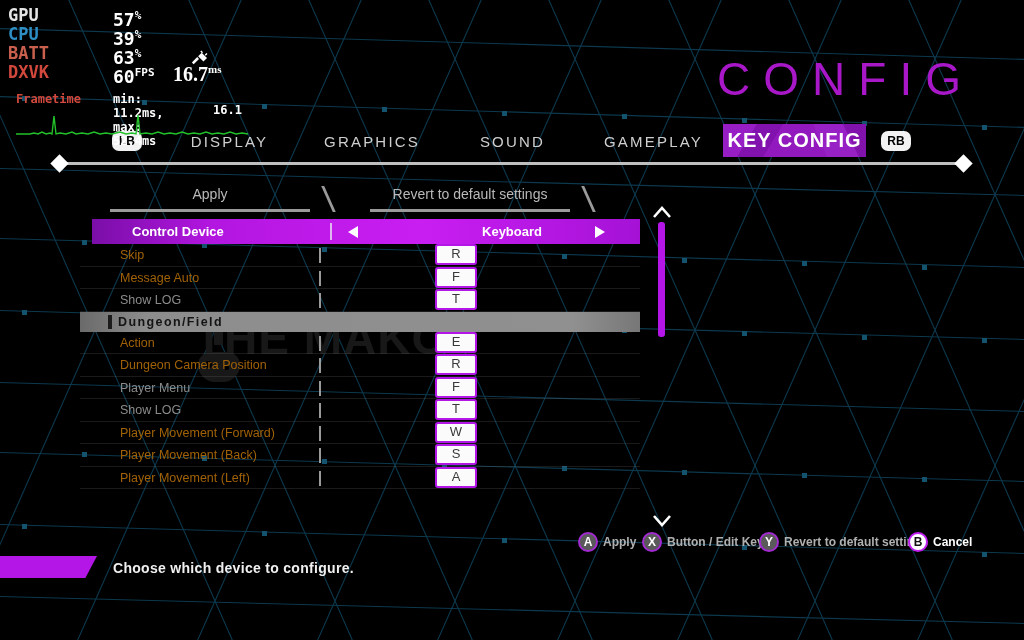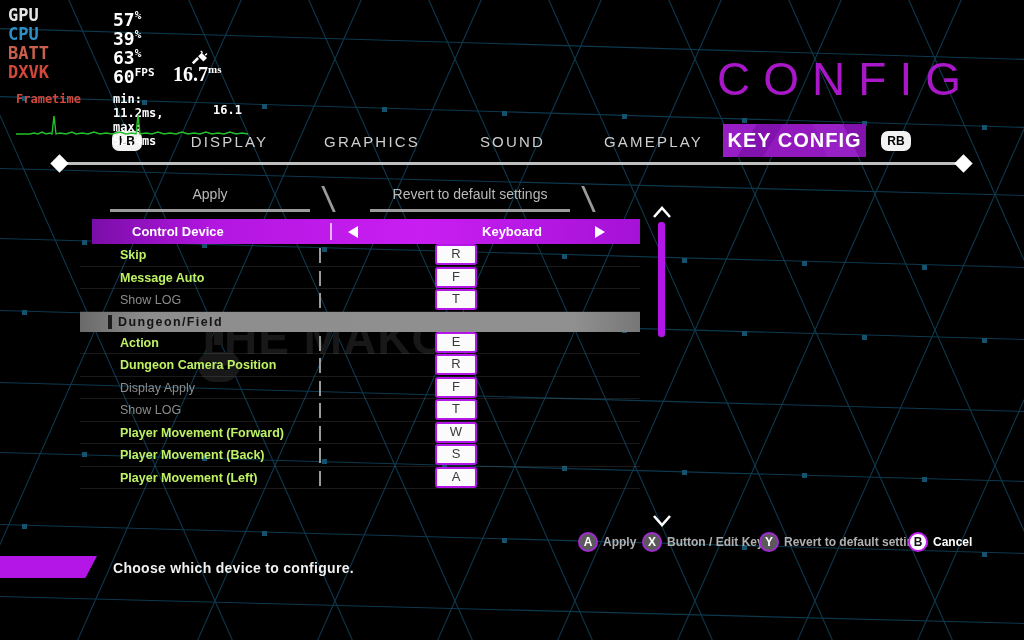--- a/index.html
+++ b/index.html
@@ -162,21 +162,21 @@
     position:absolute; left:28px; top:3px; width:4px; height:14px; background:#1c1c1c;
   }
   .row-header .label {
     position:absolute; left:38px; top:0; line-height:20px;
     font-size:12.5px; font-weight:bold; color:#141414; letter-spacing:1.4px;
   }
 
   .row-item { height:22.5px; position:relative; border-bottom:1px solid rgba(120,120,120,0.22); }
   .row-item .label {
     position:absolute; left:40px; top:0; line-height:22.5px;
-    font-size:12.5px; font-weight:bold; color:#bef264; white-space:nowrap;
+    font-size:12.5px; font-weight:normal; color:#a16207; white-space:nowrap;
   }
   .row-item.dim .label { color:#8b8b8b; font-weight:normal; }
   .row-item .vsep { position:absolute; left:239px; top:4px; width:2px; height:15px; background:#9a9a9a; }
   .keybox {
     position:absolute; left:355px; top:0px; width:42px; height:21px;
     background:#fbfbfb; border:2.5px solid #b416e8; border-radius:3px;
     color:#3a3a3a; font-size:13px; text-align:center; line-height:16px;
     font-family:"Liberation Sans", sans-serif;
   }
 
@@ -416,21 +416,21 @@
     <span class="label">Action</span>
     <span class="vsep"></span>
     <span class="keybox">E</span>
   </div>
   <div class="row-item">
     <span class="label">Dungeon Camera Position</span>
     <span class="vsep"></span>
     <span class="keybox">R</span>
   </div>
   <div class="row-item dim">
-    <span class="label">Display Apply</span>
+    <span class="label">Player Menu</span>
     <span class="vsep"></span>
     <span class="keybox">F</span>
   </div>
   <div class="row-item dim">
     <span class="label">Show LOG</span>
     <span class="vsep"></span>
     <span class="keybox">T</span>
   </div>
   <div class="row-item">
     <span class="label">Player Movement (Forward)</span>

